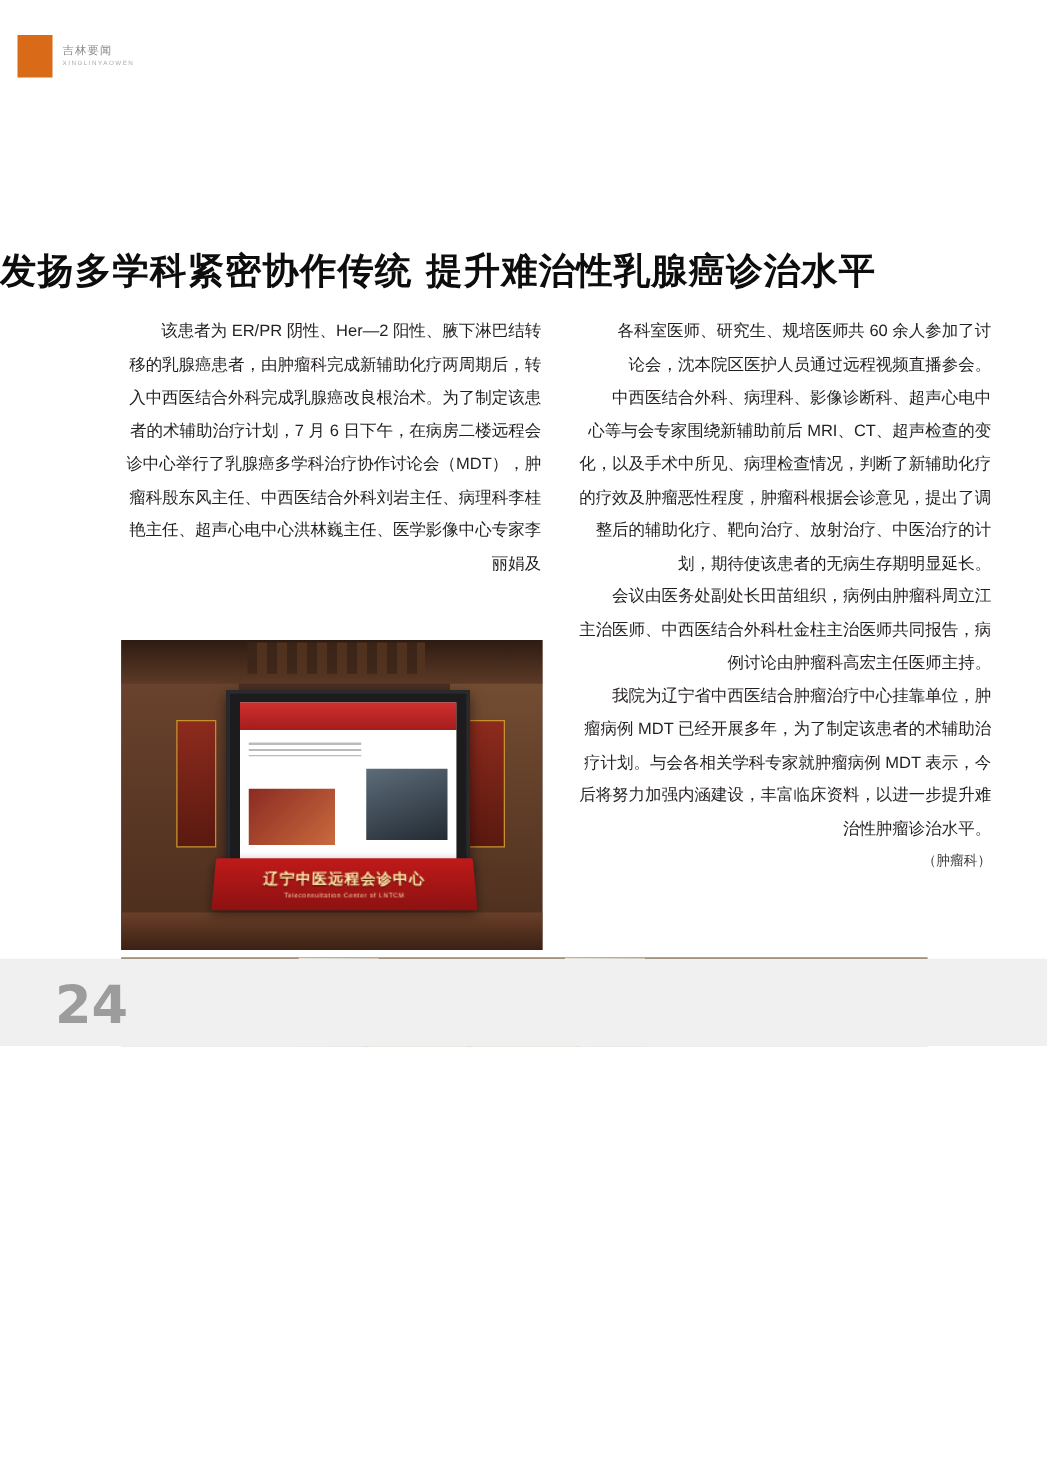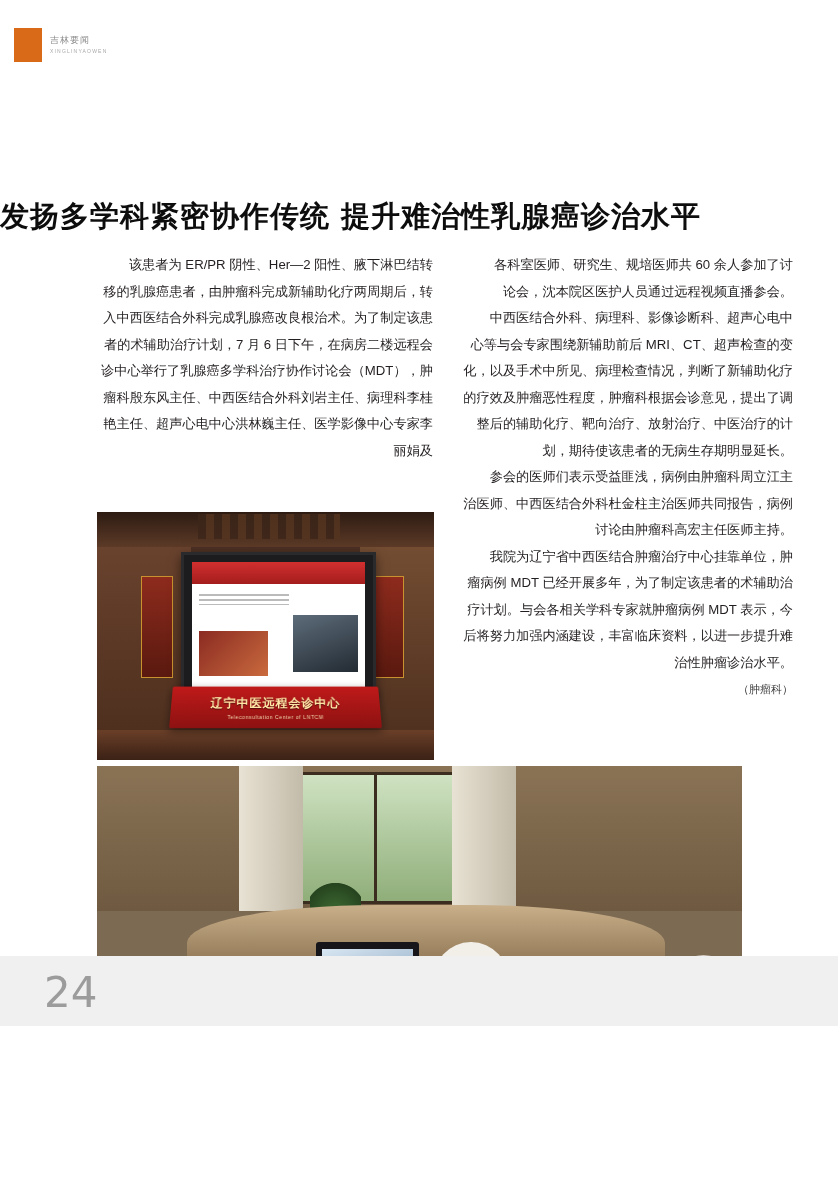--- a/index.html
+++ b/index.html
@@ -6,21 +6,21 @@
     margin: 0;
     padding: 0;
     background: #ffffff;
   }
   body {
     font-family: "Liberation Sans", sans-serif;
   }
   .page {
     position: relative;
     width: 838px;
-    height: 1026px;
+    height: 837px;
     background: #ffffff;
     overflow: hidden;
   }
 
   
   .header {
     position: absolute;
     top: 28px;
     left: 0;
     width: 100%;
@@ -262,21 +262,21 @@
     width: 100%;
     height: 70px;
     background: #f0f0f0;
   }
   .page-number {
     position: absolute;
     left: 44px;
     bottom: 10px;
     font-family: "DejaVu Sans", sans-serif;
     font-size: 42px;
-    font-weight: normal;
+    font-weight: bold;
     color: #9c9c9c;
     line-height: 46px;
   }
 </style>
 </head>
 <body>
 
 <div class="page">
 
   <div class="header">
@@ -289,21 +289,21 @@
 
   <h1 class="article-title">发扬多学科紧密协作传统 提升难治性乳腺癌诊治水平</h1>
 
   <div class="col col-left">
     <p>该患者为 ER/PR 阴性、Her—2 阳性、腋下淋巴结转移的乳腺癌患者，由肿瘤科完成新辅助化疗两周期后，转入中西医结合外科完成乳腺癌改良根治术。为了制定该患者的术辅助治疗计划，7 月 6 日下午，在病房二楼远程会诊中心举行了乳腺癌多学科治疗协作讨论会（MDT），肿瘤科殷东风主任、中西医结合外科刘岩主任、病理科李桂艳主任、超声心电中心洪林巍主任、医学影像中心专家李丽娟及</p>
   </div>
 
   <div class="col col-right">
     <p>各科室医师、研究生、规培医师共 60 余人参加了讨论会，沈本院区医护人员通过远程视频直播参会。</p>
     <p>中西医结合外科、病理科、影像诊断科、超声心电中心等与会专家围绕新辅助前后 MRI、CT、超声检查的变化，以及手术中所见、病理检查情况，判断了新辅助化疗的疗效及肿瘤恶性程度，肿瘤科根据会诊意见，提出了调整后的辅助化疗、靶向治疗、放射治疗、中医治疗的计划，期待使该患者的无病生存期明显延长。</p>
-    <p>参会的医师们表示受益匪浅，病例由肿瘤科周立江主治医师、中西医结合外科杜金柱主治医师共同报告，病例讨论由肿瘤科高宏主任医师主持。</p>
+    <p>会议由医务处副处长田苗组织，病例由肿瘤科周立江主治医师、中西医结合外科杜金柱主治医师共同报告，病例讨论由肿瘤科高宏主任医师主持。</p>
     <p>我院为辽宁省中西医结合肿瘤治疗中心挂靠单位，肿瘤病例 MDT 已经开展多年，为了制定该患者的术辅助治疗计划。与会各相关学科专家就肿瘤病例 MDT 表示，今后将努力加强内涵建设，丰富临床资料，以进一步提升难治性肿瘤诊治水平。</p>
     <p class="signature">（肿瘤科）</p>
   </div>
 
   <div class="photo1">
     <div class="p1-wallL"></div>
     <div class="p1-wallR"></div>
     <div class="p1-ceiling"></div>
     <div class="p1-ceilgrid"></div>
     <div class="p1-panelL"></div>

